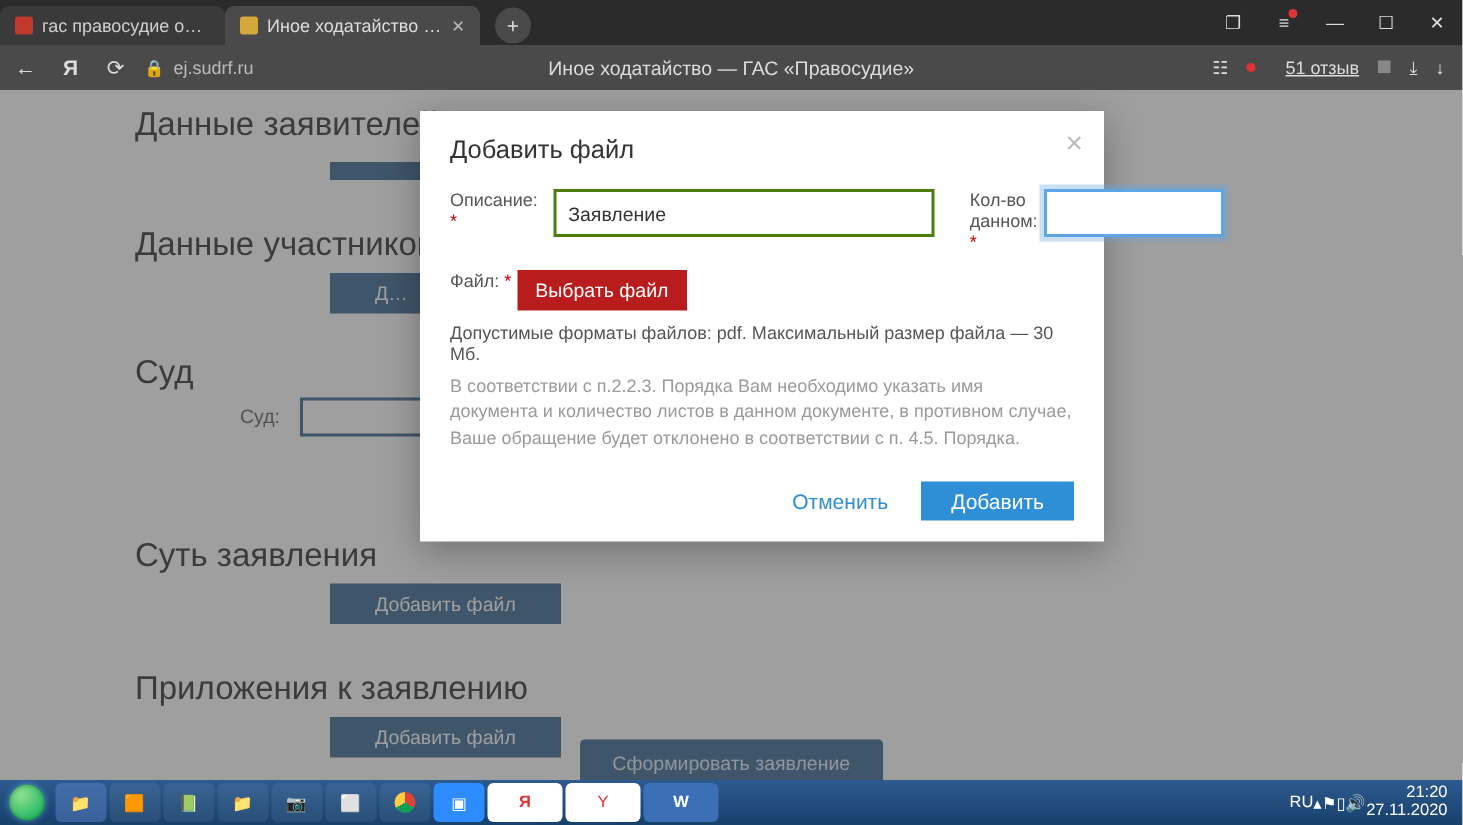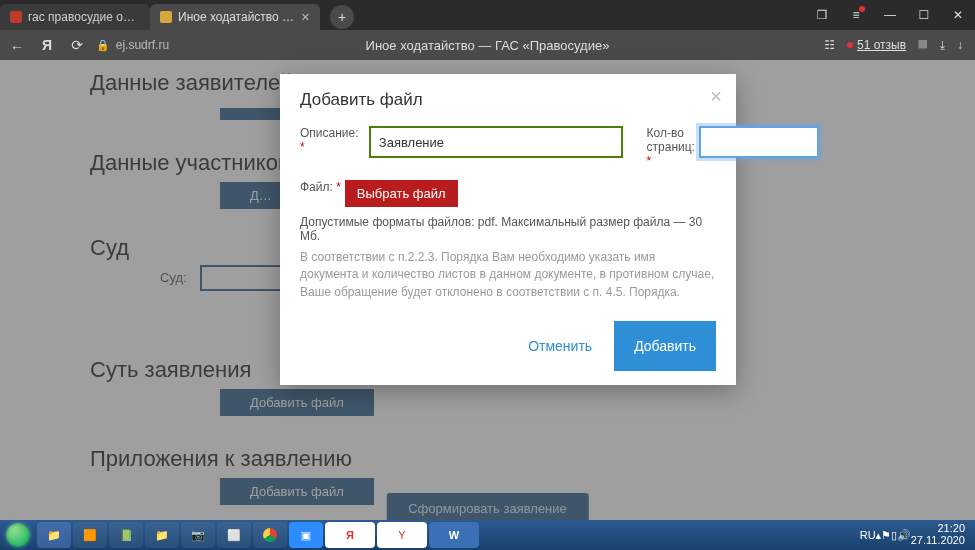--- a/index.html
+++ b/index.html
@@ -16,21 +16,21 @@
   .winctrl{margin-left:auto;display:flex;align-items:center;gap:0}
   .winbtn{width:34px;height:30px;display:flex;align-items:center;justify-content:center;color:#ddd;font-size:12px;position:relative}
   .winbtn .dot{position:absolute;top:6px;right:8px;width:6px;height:6px;background:#d33;border-radius:50%}
   .addrbar{height:30px;background:#4a4a4a;display:flex;align-items:center;color:#ddd;padding:0 6px;gap:8px}
   .nav-icon{width:22px;display:flex;justify-content:center;color:#ddd;font-size:14px}
   .url-zone{flex:1;display:flex;align-items:center;gap:8px;background:#4a4a4a}
   .urlbox{display:flex;align-items:center;gap:6px;color:#bbb;font-size:12px}
   .urlbox .lock{font-size:11px;color:#bbb}
   .page-title-center{position:absolute;left:50%;transform:translateX(-50%);color:#ddd;font-size:13px}
   .right-addr{display:flex;align-items:center;gap:12px;margin-right:6px;color:#ddd;font-size:12px}
-  .badge{display:flex;align-items:center;gap:4px}
+  .badge{display:flex;align-items:center;gap:20px}
   .badge .d{width:6px;height:6px;background:#d33;border-radius:50%}
   .badge u{text-decoration:underline}
   
   .page{position:absolute;top:60px;left:0;right:0;bottom:30px;background:#fff;padding:0 80px;overflow:hidden}
   .sec-title{font-size:22px;color:#222;font-weight:400;margin:10px 0 6px 10px;display:flex;align-items:center;gap:10px}
   .q{width:16px;height:16px;border-radius:50%;background:#9a9a9a;color:#fff;display:inline-flex;align-items:center;justify-content:center;font-size:11px}
   .bluebtn{display:inline-flex;align-items:center;justify-content:center;background:#2b5b87;color:#fff;font-size:13px;padding:6px 30px;margin-left:150px;border:none}
   .label-sud{position:absolute;left:160px;top:210px;color:#555;font-size:13px}
   .sud-input{position:absolute;left:200px;top:205px;width:150px;height:22px;border:2px solid #2b5b87}
   .formbtn{display:inline-block;background:#2b5b87;color:#dce9f4;font-size:13px;padding:8px 22px;position:absolute;left:50%;transform:translateX(-50%);bottom:-4px;border-radius:3px 3px 0 0}
@@ -44,21 +44,21 @@
   .field{display:flex;flex-direction:row;gap:4px}
   .flabel{font-size:12px;color:#555}
   .req{color:#c00}
   .tinput{height:28px;border:2px solid #4d7c0f;padding:0 8px;font-size:13px;color:#333}
   .tinput.focus{box-shadow:0 0 0 3px rgba(95,165,230,0.35);border-color:#5fa5e6}
   .choose{background:#b91c1c;color:#fff;border:none;padding:6px 12px;font-size:13px}
   .hint{font-size:12px;color:#555;margin:8px 0 6px}
   .note{font-size:12px;color:#9a9a9a;line-height:1.45}
   .mfooter{display:flex;justify-content:flex-end;gap:16px;margin-top:20px;align-items:center}
   .cancel{color:#2f8fd6;font-size:14px;background:none;border:none}
-  .add{background:#2f8fd6;color:#fff;border:none;padding:17px 20px;font-size:14px}
+  .add{background:#2f8fd6;color:#fff;border:none;padding:5px 20px;font-size:14px}
   
   .taskbar{position:absolute;left:0;right:0;bottom:0;height:30px;background:linear-gradient(#2d5a8f,#17406b);display:flex;align-items:center;color:#fff;font-size:11px}
   .tb-item{width:34px;height:26px;border-radius:4px;display:flex;align-items:center;justify-content:center;margin:0 1px;background:rgba(255,255,255,0.07)}
   .tb-item.active{background:rgba(255,255,255,0.22)}
   .start{width:36px;height:30px;display:flex;align-items:center;justify-content:center}
   .orb{width:24px;height:24px;border-radius:50%;background:radial-gradient(circle at 35% 30%,#8fe08f,#0a5);box-shadow:inset 0 0 3px rgba(0,0,0,.4),0 0 4px rgba(120,220,255,.5)}
   .tray{margin-left:auto;display:flex;align-items:center;padding-right:10px}
   .clock{text-align:right;line-height:1.05}
 </style>
 </head>
@@ -137,21 +137,21 @@
 
   <div class="modal">
     <div class="close">×</div>
     <h3>Добавить файл</h3>
     <div class="row">
       <div class="field" style="flex:1">
         <div class="flabel"><span>Описание:</span> <span class="req">*</span></div>
         <input class="tinput" style="width: 240px;" value="Заявление">
       </div>
       <div class="field">
-        <div class="flabel"><span>Кол-во страниц:</span> <span class="req">*</span></div>
+        <div class="flabel"><span>Кол-во данном:</span> <span class="req">*</span></div>
         <input class="tinput focus" style="width: 100px;" value="">
       </div>
     </div>
     <div class="field">
       <div class="flabel"><span>Файл:</span> <span class="req">*</span></div>
       <div><button class="choose">Выбрать файл</button></div>
     </div>
     <div class="hint">Допустимые форматы файлов: pdf. Максимальный размер файла — 30 Мб.</div>
     <div class="note">В соответствии с п.2.2.3. Порядка Вам необходимо указать имя документа и количество листов в данном документе, в противном случае, Ваше обращение будет отклонено в соответствии с п. 4.5. Порядка.</div>
     <div class="mfooter">

